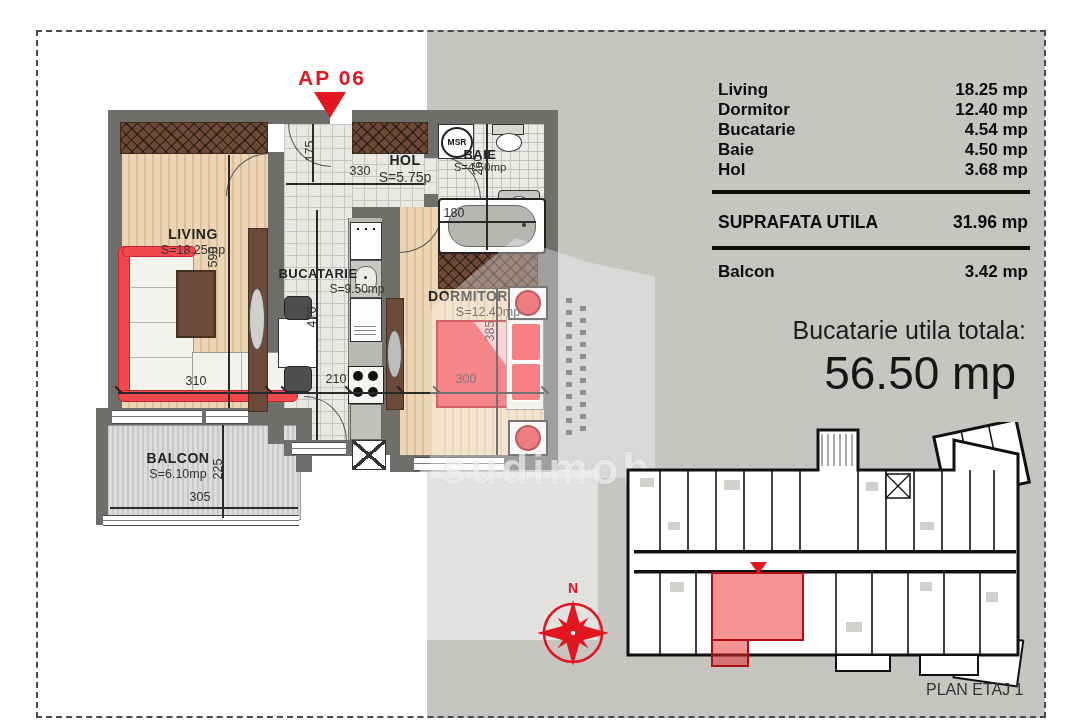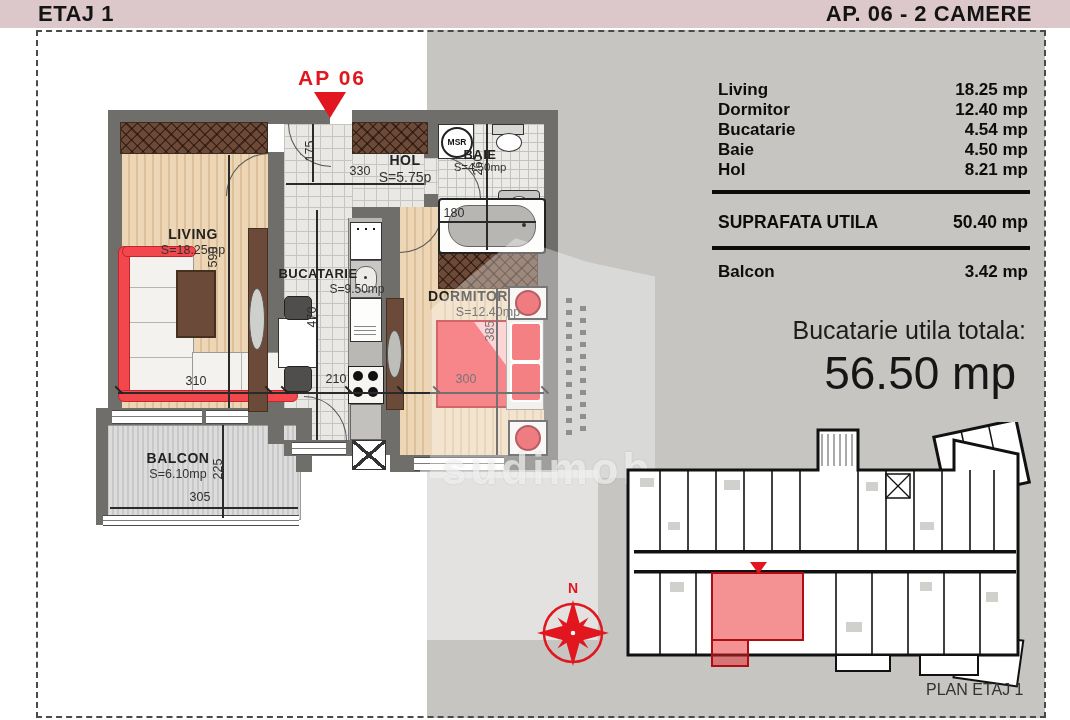--- a/index.html
+++ b/index.html
@@ -61,24 +61,20 @@
           font-weight:bold;font-size:14px;z-index:20;}
   .dotsrow{position:absolute;left:3px;top:3px;width:24px;height:6px;
           background-image:radial-gradient(#111 1.2px,transparent 1.4px);background-size:8px 6px;background-repeat:repeat-x;}
 </style>
 </head>
 <body>
 
 <div id="screen">
 
   <div id="grayPanel"></div>
-  <div id="header">
-    <div class="htitle" style="left:38px;">ETAJ 1</div>
-    <div class="htitle" style="left:640px;width:392px;text-align:right;">AP. 06 - 2 CAMERE</div>
-  </div>
   <div id="frame"></div>
 
   <div class="wood" style="left:122px;top:152px;width:146px;height:256px;"></div>
   <div class="tile" style="left:284px;top:124px;width:68px;height:84px;"></div>
   <div class="tile" style="left:352px;top:152px;width:72px;height:56px;"></div>
   <div class="tile" style="left:424px;top:158px;width:14px;height:36px;"></div>
   <div class="tile" style="left:284px;top:207px;width:68px;height:234px;"></div>
   <div class="counter" style="left:348px;top:218px;width:34px;height:222px;"></div>
   <div class="tilesm" style="left:438px;top:124px;width:106px;height:126px;"></div>
   <div class="wood" style="left:400px;top:207px;width:38px;height:248px;"></div>
@@ -244,26 +240,26 @@
   <div class="trow" style="top:120px;">
     <span class="lab">Bucatarie</span>
     <span class="val">4.54 mp</span>
   </div>
   <div class="trow" style="top:140px;">
     <span class="lab">Baie</span>
     <span class="val">4.50 mp</span>
   </div>
   <div class="trow" style="top:160px;">
     <span class="lab">Hol</span>
-    <span class="val">8.21 mp</span>
+    <span class="val">3.68 mp</span>
   </div>
   <div class="tline" style="top:190px;"></div>
   <div class="trow" style="top:212px;font-size:17.5px;">
     <span class="lab">SUPRAFATA UTILA</span>
-    <span class="val">50.40 mp</span>
+    <span class="val">31.96 mp</span>
   </div>
   <div class="tline" style="top:246px;"></div>
   <div class="trow" style="top:262px;">
     <span class="lab">Balcon</span>
     <span class="val">3.42 mp</span>
   </div>
 
   <div id="sumTitle">Bucatarie utila totala:</div>
   <div id="sumValue">56.50 mp</div>
 

